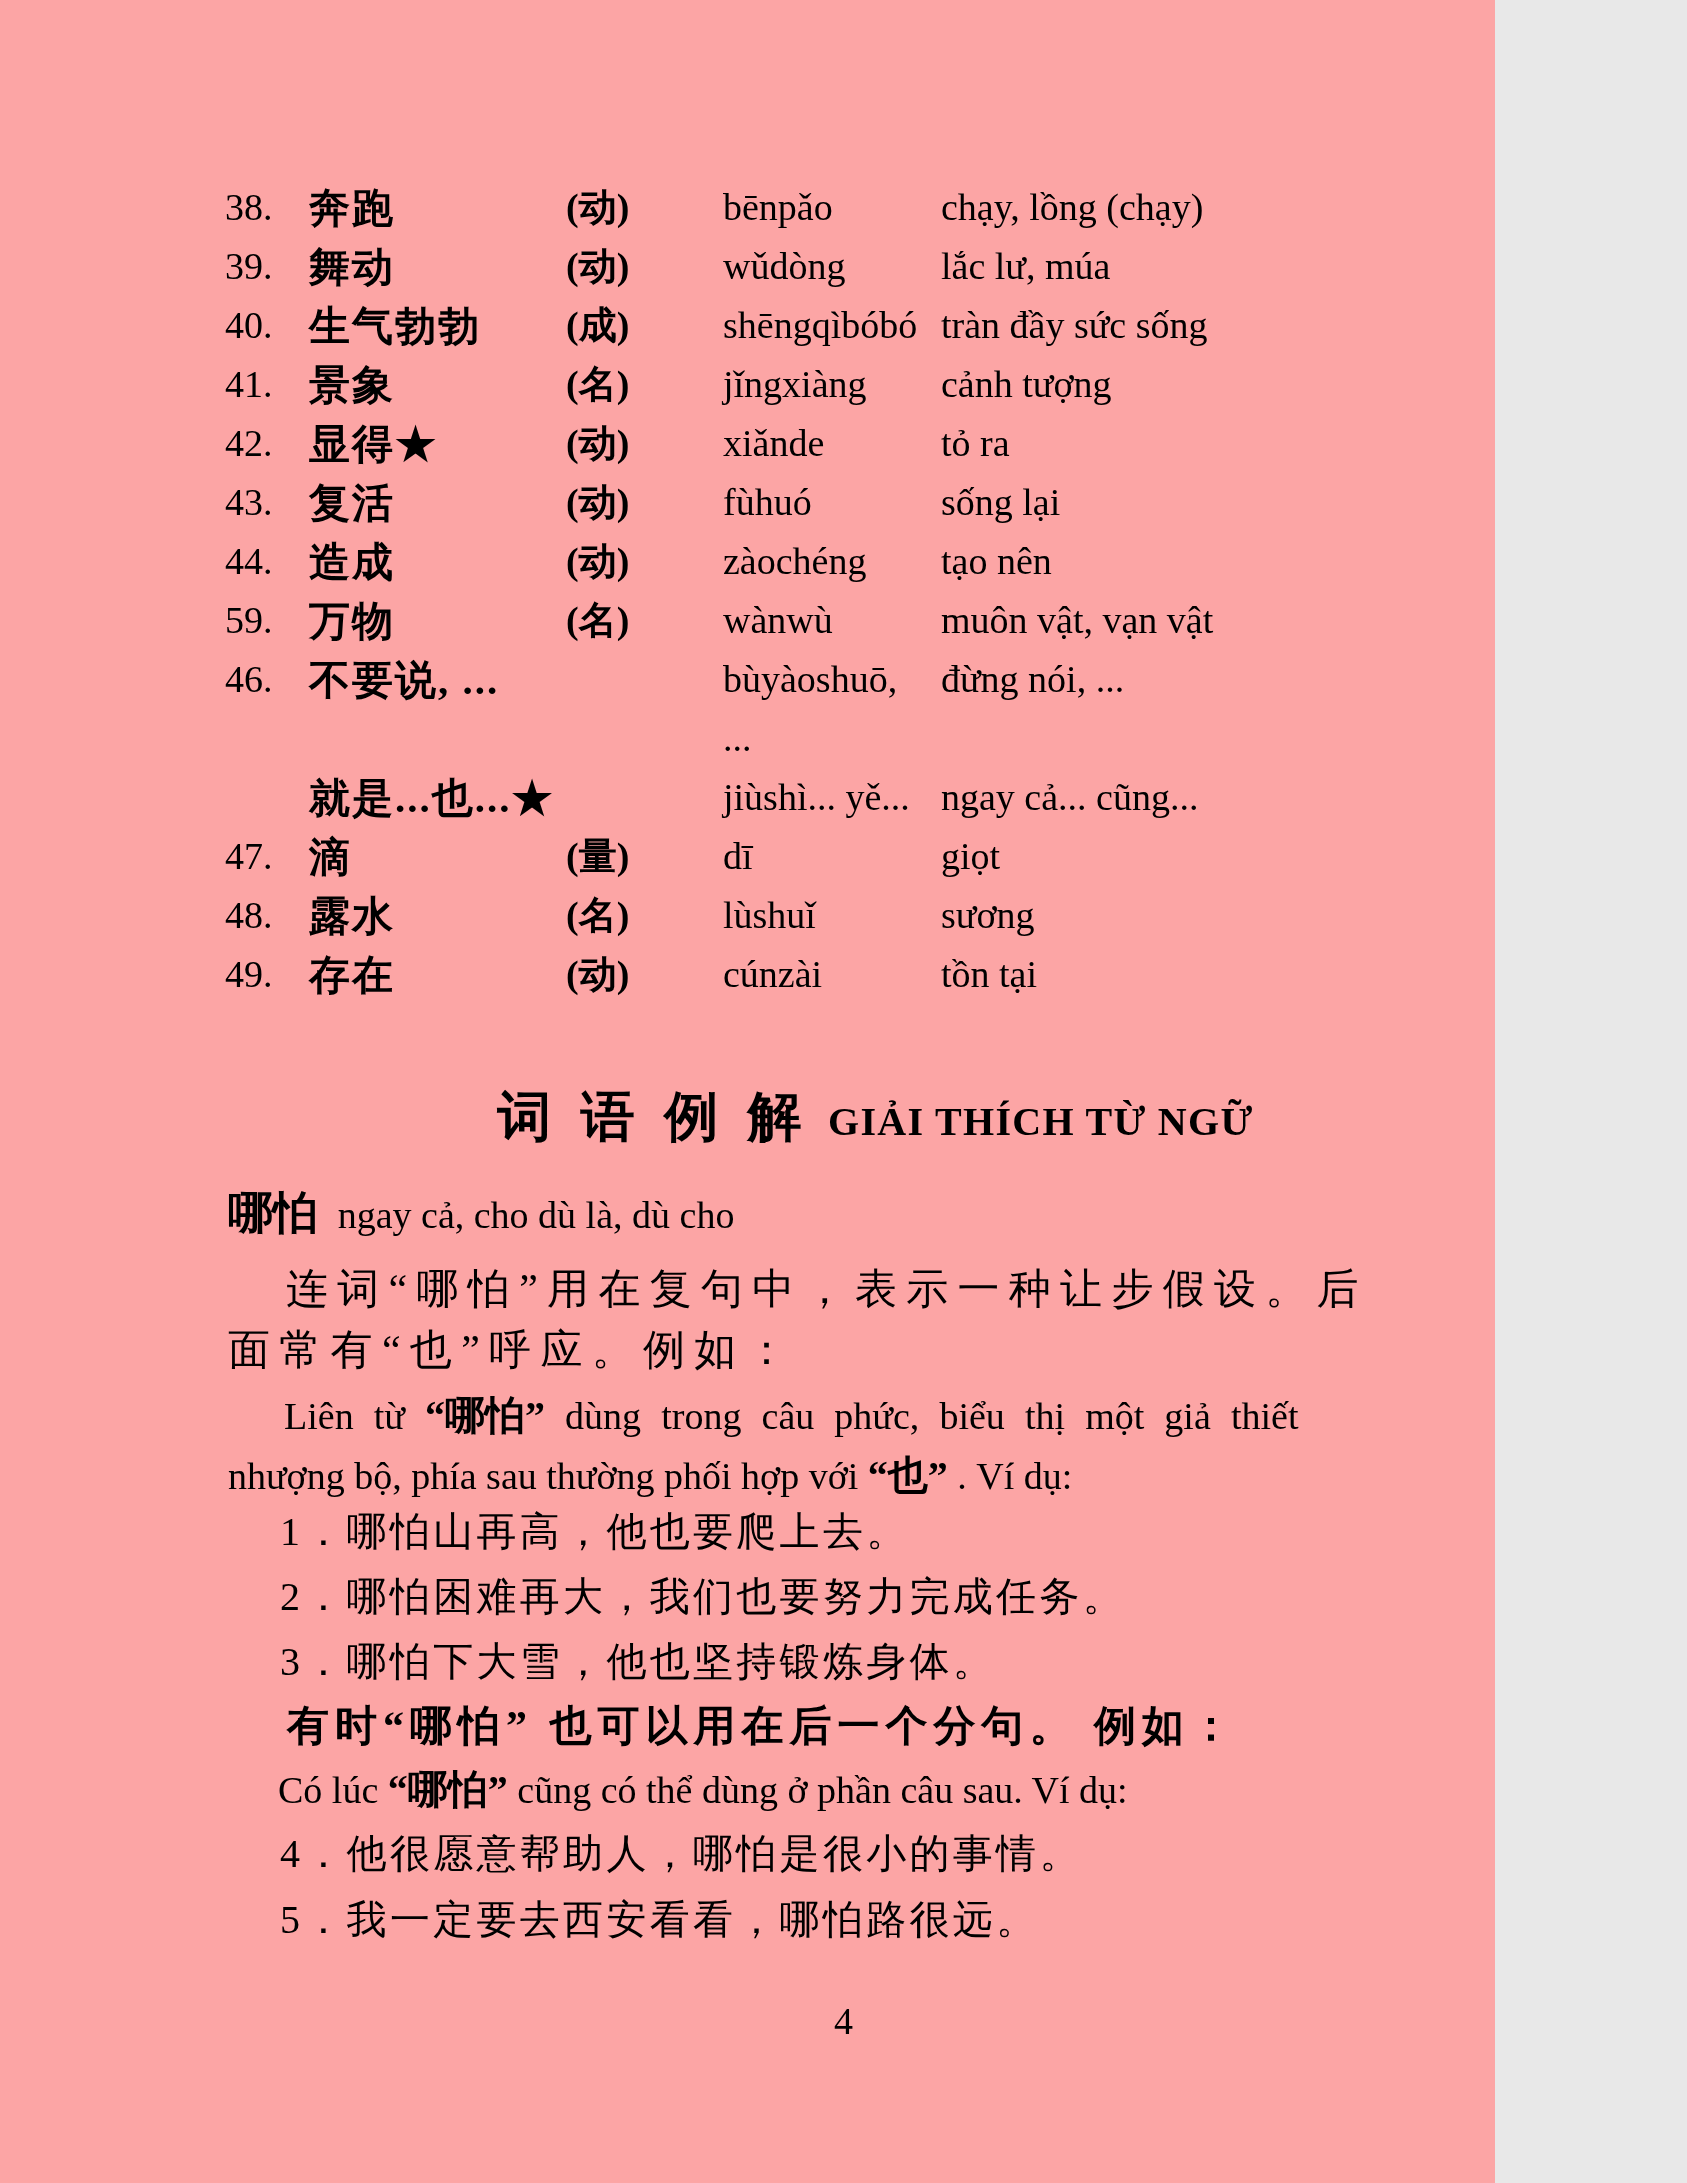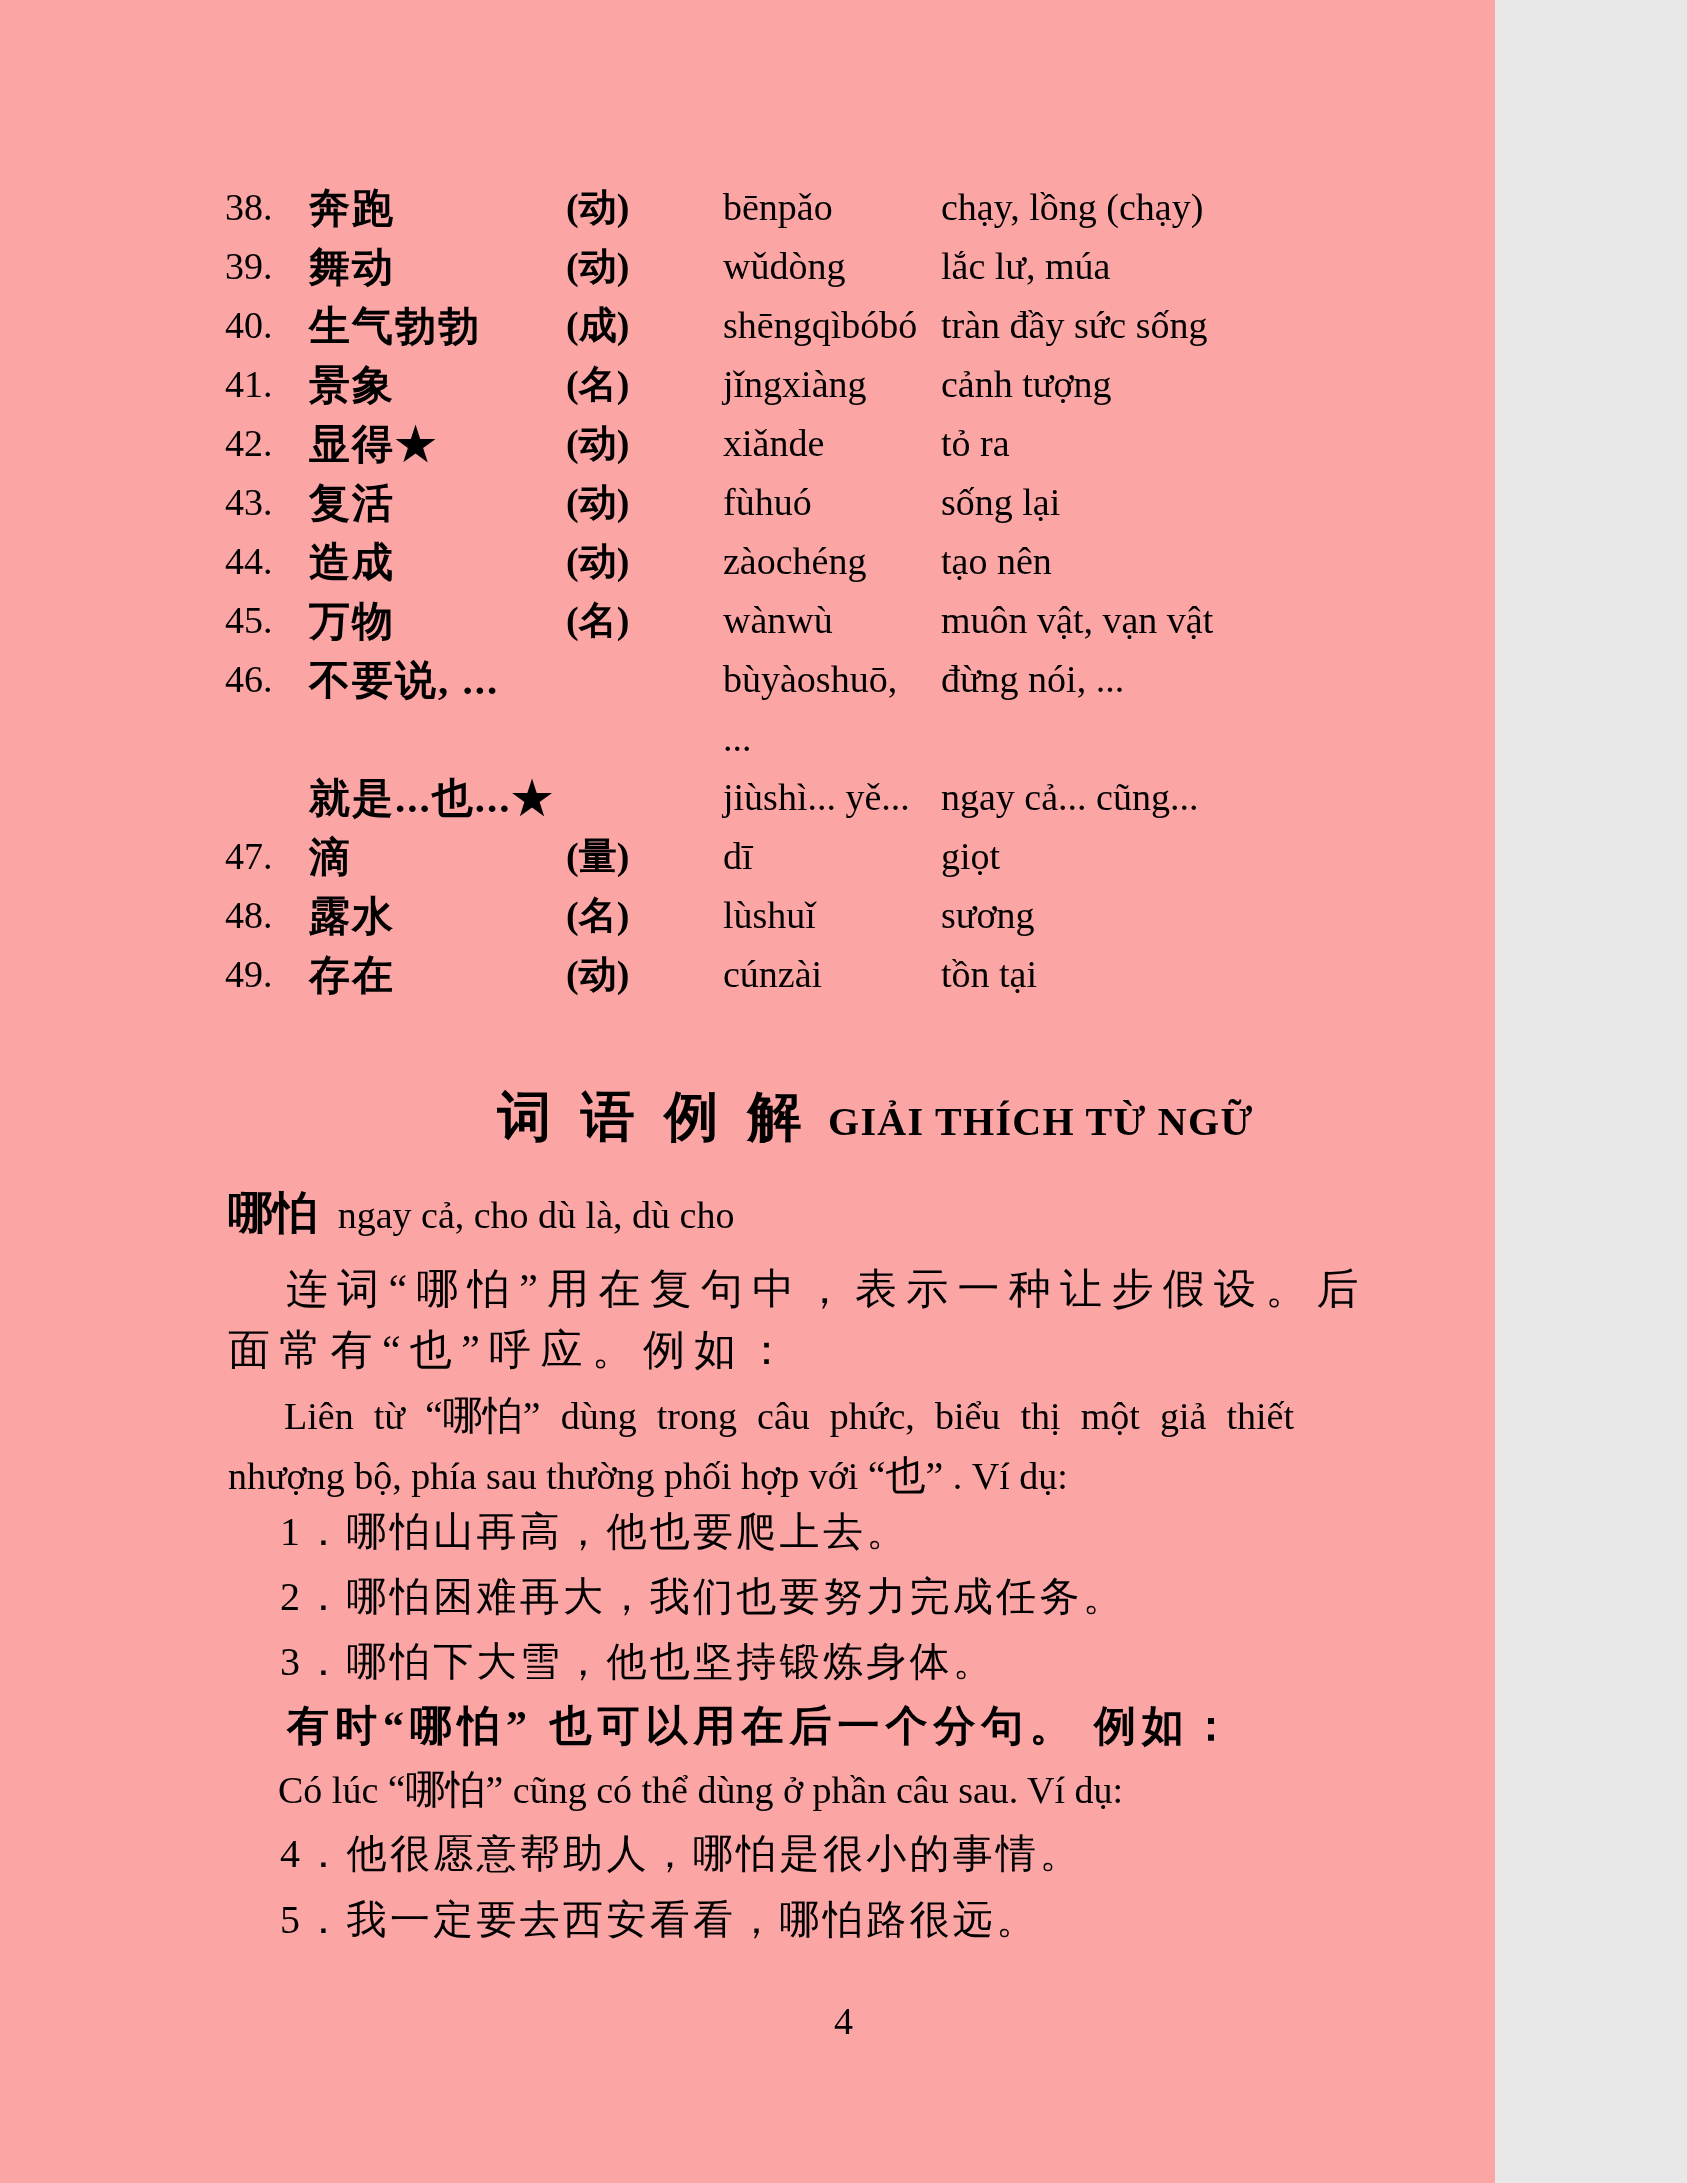--- a/index.html
+++ b/index.html
@@ -23,21 +23,21 @@
   .headword-line{position:absolute;top:1183px;left:228px;white-space:nowrap;}
   .headword{font-size:45px;font-weight:bold;}
   .headword-gloss{font-size:38px;margin-left:17px;}
   
   .cnb{font-weight:normal;}
   .cnpara-l1{position:absolute;top:1261px;left:286px;font-size:42px;letter-spacing:9.3px;white-space:nowrap;}
   .cnpara-l2{position:absolute;top:1322px;left:228px;font-size:42px;letter-spacing:9.3px;white-space:nowrap;}
   
   .vietpara-l1{position:absolute;top:1388px;left:284px;font-size:38px;word-spacing:10.6px;white-space:nowrap;}
   .vietpara-l2{position:absolute;top:1448px;left:228px;font-size:38px;white-space:nowrap;}
-  .inline-cn{font-size:40px;font-weight:normal;}
+  .inline-cn{font-size:40px;font-weight:bold;}
   
   .ex{position:absolute;left:280px;font-size:40px;letter-spacing:3.3px;white-space:nowrap;text-align:right;}
   .ex1{top:1504px;} .ex2{top:1569px;} .ex3{top:1634px;}
   .ex4{top:1826px;} .ex5{top:1892px;}
   .mid-cn{position:absolute;top:1698px;left:287px;font-size:42px;font-weight:bold;letter-spacing:6px;white-space:nowrap;}
   .mid-viet{position:absolute;top:1762px;left:278px;font-size:38px;white-space:nowrap;}
   .pagenum{position:absolute;top:1999px;left:0;width:1687px;text-align:center;font-size:38px;}
 </style>
 </head>
 <body>
@@ -88,21 +88,21 @@
       <span class="vviet">sống lại</span>
     </div>
     <div class="vrow">
       <span class="vnum">44.</span>
       <span class="vword">造成</span>
       <span class="vpos">(动)</span>
       <span class="vpinyin">zàochéng</span>
       <span class="vviet">tạo nên</span>
     </div>
     <div class="vrow">
-      <span class="vnum">45.</span>
+      <span class="vnum">59.</span>
       <span class="vword">万物</span>
       <span class="vpos">(名)</span>
       <span class="vpinyin">wànwù</span>
       <span class="vviet">muôn vật, vạn vật</span>
     </div>
     <div class="vrow">
       <span class="vnum">46.</span>
       <span class="vword">不要说, ...</span>
       <span class="vpos"></span>
       <span class="vpinyin">bùyàoshuō,</span>

